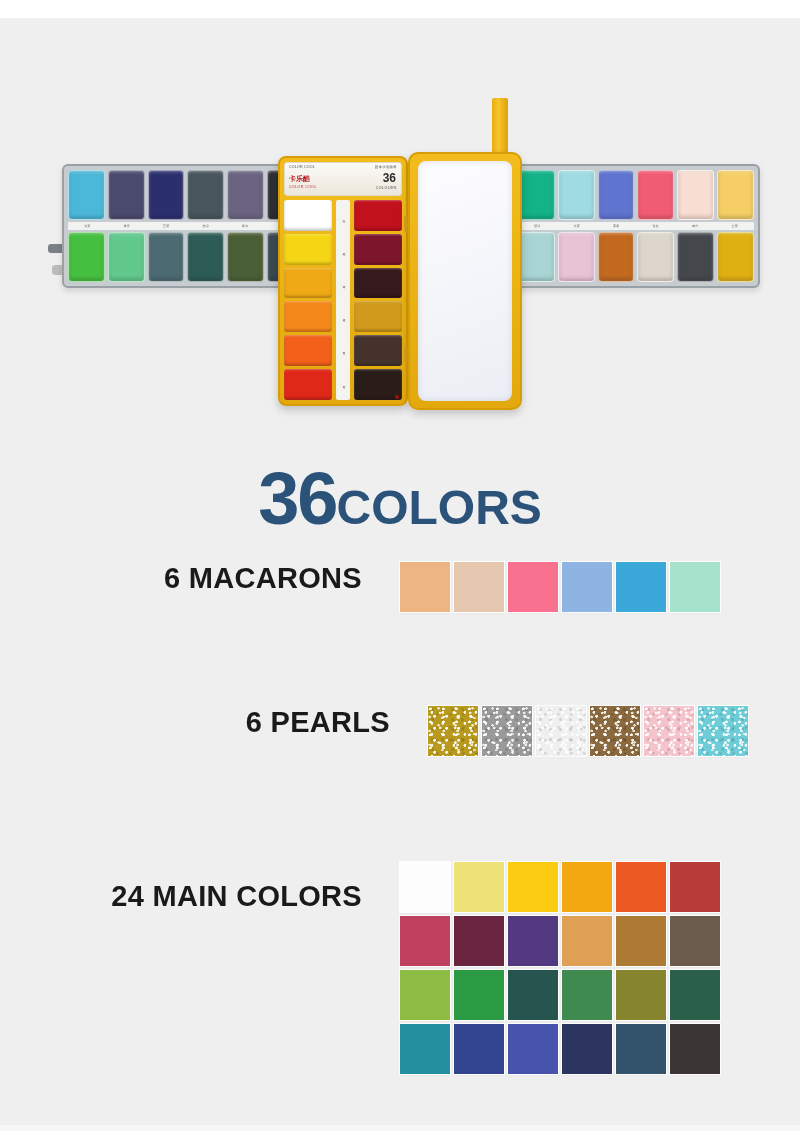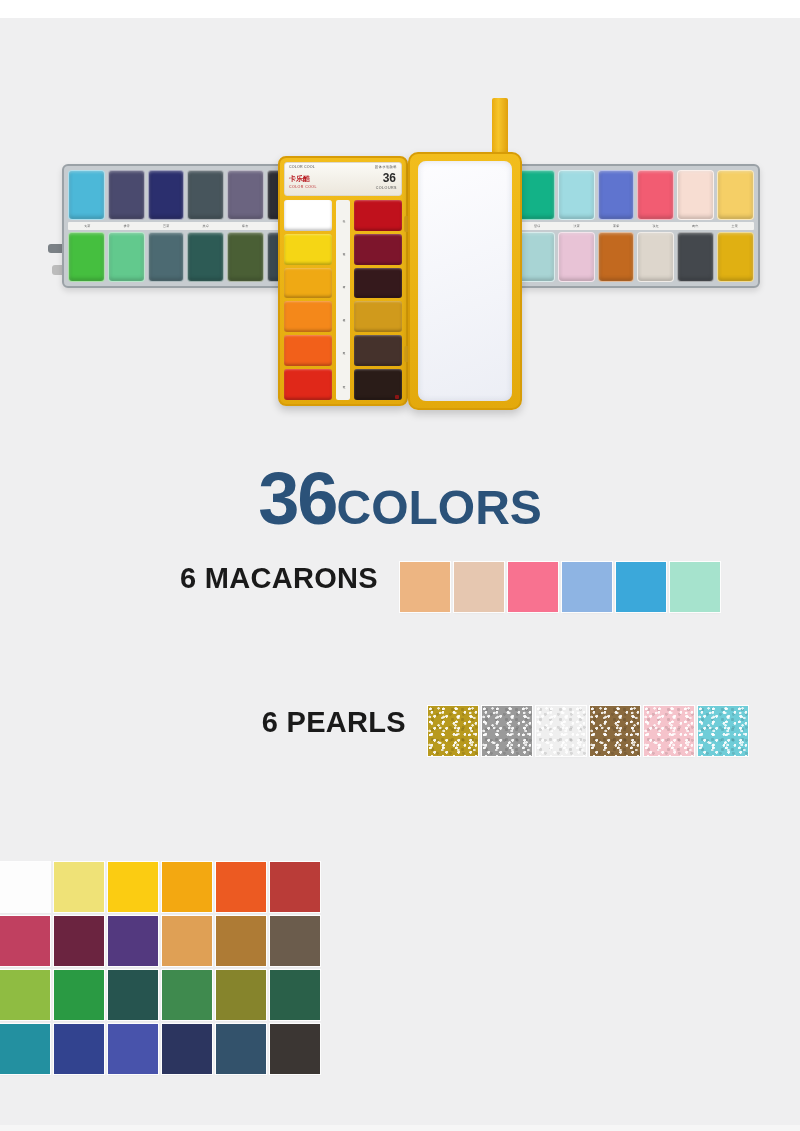--- a/index.html
+++ b/index.html
@@ -119,21 +119,21 @@
   .headline{
     position:absolute;left:0;top:462px;width:800px;text-align:center;
     color:#2b5279;line-height:1;
   }
   .headline .num{font-size:74px;font-weight:bold;letter-spacing:-2px;}
   .headline .word{font-size:48px;font-weight:bold;letter-spacing:0px;margin-top:29px;}
 
   
   .section{position:absolute;left:0;width:800px;display:flex;align-items:flex-start;}
   .sec-label{
-    width:400px;text-align:right;padding-right:22px;box-sizing:border-box;
+    width:400px;text-align:right;padding-right:38px;box-sizing:border-box;
     font-size:29px;font-weight:bold;color:#1a1a1a;letter-spacing:.3px;
   }
   .sec-swatches{width:400px;}
   .srow{display:flex;gap:4px;margin-bottom:4px;}
   .sw{
     width:50px;height:50px;
     box-shadow:0 0 0 1px rgba(255,255,255,.9), 0 1px 2px rgba(0,0,0,.07);
   }
   .sw.pearl{position:relative;overflow:hidden;}
   .sw.pearl::after{
@@ -300,20 +300,21 @@
           <div class="sw pearl" style="background: rgb(154, 154, 154);"></div>
           <div class="sw pearl" style="background: rgb(239, 239, 239);"></div>
           <div class="sw pearl" style="background: rgb(138, 106, 62);"></div>
           <div class="sw pearl" style="background: rgb(245, 195, 203);"></div>
           <div class="sw pearl" style="background: rgb(111, 205, 216);"></div>
         </div>
       </div>
   </div>
 
   <div class="section sec-main">
+    <div class="sec-label">24 MAIN COLORS</div>
     <div class="sec-swatches" id="sw-main">
         <div class="srow">
           <div class="sw" style="background: rgb(253, 253, 253);"></div>
           <div class="sw" style="background: rgb(239, 226, 119);"></div>
           <div class="sw" style="background: rgb(251, 204, 18);"></div>
           <div class="sw" style="background: rgb(243, 168, 17);"></div>
           <div class="sw" style="background: rgb(236, 90, 34);"></div>
           <div class="sw" style="background: rgb(186, 60, 56);"></div>
         </div>
         <div class="srow">

